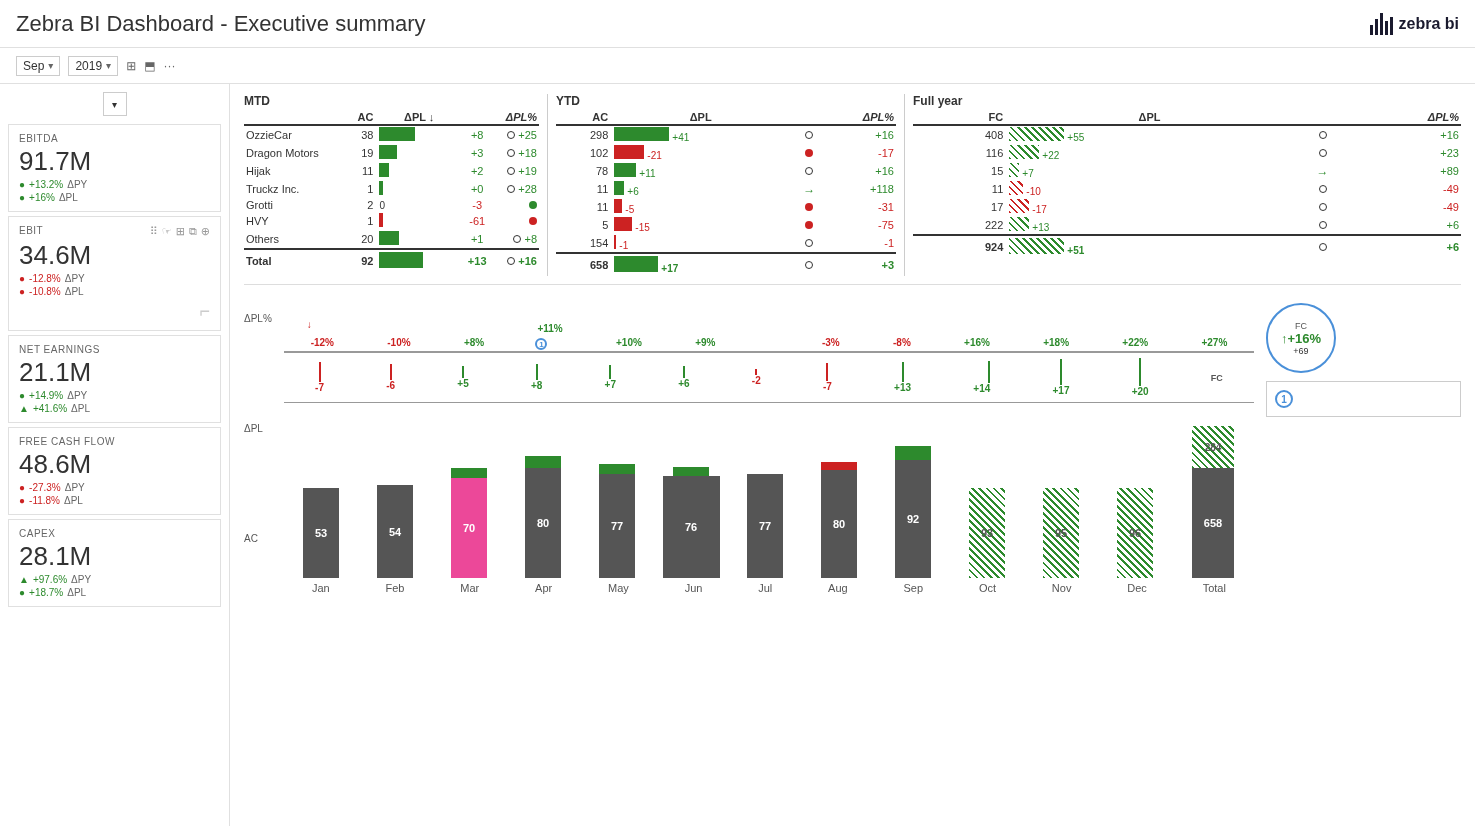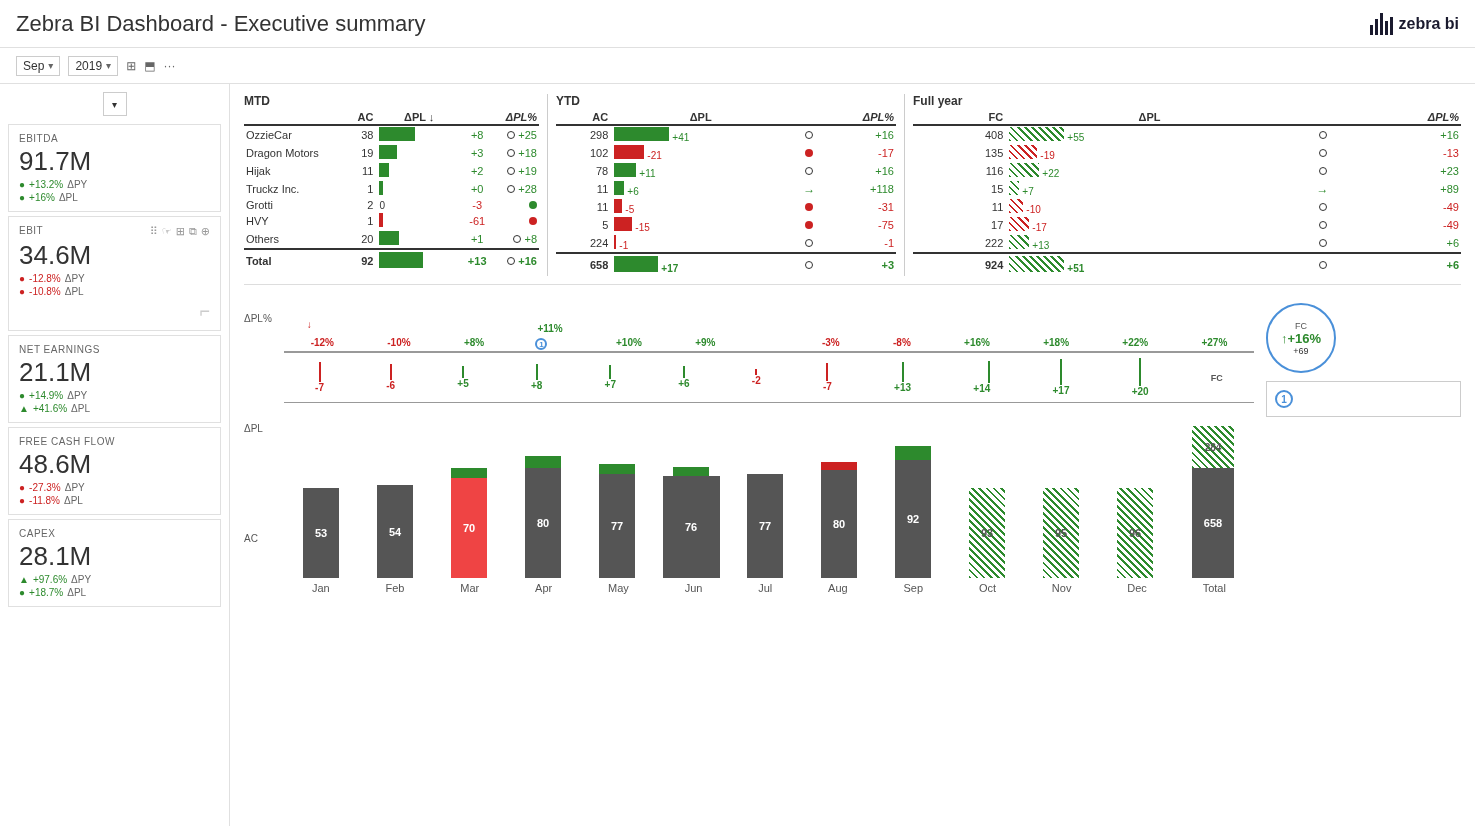--- a/index.html
+++ b/index.html
@@ -306,21 +306,21 @@
               <td style="padding:1px 2px;text-align:center;"><span class="dot-red"></span></td>
               <td style="text-align:right;padding:1px 2px;"><span class="neg">-31</span></td>
             </tr>
             <tr>
               <td style="text-align:right;padding:1px 2px;">5</td>
               <td style="padding:1px 4px;vertical-align:middle;"><div class="bar-red" style="width:18px;height:14px;display:inline-block;"></div> <span class="neg" style="font-size:10px;">-15</span></td>
               <td style="padding:1px 2px;text-align:center;"><span class="dot-red"></span></td>
               <td style="text-align:right;padding:1px 2px;"><span class="neg">-75</span></td>
             </tr>
             <tr>
-              <td style="text-align:right;padding:1px 2px;">224</td>
+              <td style="text-align:right;padding:1px 2px;">154</td>
               <td style="padding:1px 4px;vertical-align:middle;"><div class="bar-red" style="width:2px;height:14px;display:inline-block;"></div> <span class="neg" style="font-size:10px;">-1</span></td>
               <td style="padding:1px 2px;text-align:center;"><span class="dot-outline"></span></td>
               <td style="text-align:right;padding:1px 2px;"><span class="neg">-1</span></td>
             </tr>
             <tr style="border-top:2px solid #333;font-weight:700;">
               <td style="text-align:right;padding:2px 2px;">658</td>
               <td style="padding:2px 4px;vertical-align:middle;"><div class="bar-green" style="width:44px;height:16px;display:inline-block;"></div> <span class="pos" style="font-size:10px;">+17</span></td>
               <td style="padding:2px 2px;text-align:center;"><span class="dot-outline"></span></td>
               <td style="text-align:right;padding:2px 2px;"><span class="pos">+3</span></td>
             </tr>
@@ -340,26 +340,20 @@
               <th style="width:20px;border-bottom:2px solid #333;padding:1px 2px;"></th>
               <th style="text-align:right;width:38px;border-bottom:2px solid #333;padding:1px 2px;font-style:italic;">ΔPL%</th>
             </tr>
           </thead>
           <tbody>
             <tr>
               <td style="text-align:right;padding:1px 2px;">408</td>
               <td style="padding:1px 4px;vertical-align:middle;"><div class="bar-hatched" style="width:55px;height:14px;display:inline-block;"></div> <span class="pos" style="font-size:10px;">+55</span></td>
               <td style="padding:1px 2px;text-align:center;"><span class="dot-outline"></span></td>
               <td style="text-align:right;padding:1px 2px;"><span class="pos">+16</span></td>
-            </tr>
-            <tr>
-              <td style="text-align:right;padding:1px 2px;">135</td>
-              <td style="padding:1px 4px;vertical-align:middle;"><div class="bar-hatched-red" style="width:28px;height:14px;display:inline-block;"></div> <span class="neg" style="font-size:10px;">-19</span></td>
-              <td style="padding:1px 2px;text-align:center;"><span class="dot-outline"></span></td>
-              <td style="text-align:right;padding:1px 2px;"><span class="neg">-13</span></td>
             </tr>
             <tr>
               <td style="text-align:right;padding:1px 2px;">116</td>
               <td style="padding:1px 4px;vertical-align:middle;"><div class="bar-hatched" style="width:30px;height:14px;display:inline-block;"></div> <span class="pos" style="font-size:10px;">+22</span></td>
               <td style="padding:1px 2px;text-align:center;"><span class="dot-outline"></span></td>
               <td style="text-align:right;padding:1px 2px;"><span class="pos">+23</span></td>
             </tr>
             <tr>
               <td style="text-align:right;padding:1px 2px;">15</td>
               <td style="padding:1px 4px;vertical-align:middle;"><div class="bar-hatched" style="width:10px;height:14px;display:inline-block;"></div> <span class="pos" style="font-size:10px;">+7</span></td>
@@ -494,21 +488,21 @@
             <div style="display:flex;flex-direction:column;align-items:center;width:46px;">
               <div style="background:#555;width:36px;height:90px;display:flex;align-items:center;justify-content:center;color:#fff;font-size:11px;font-weight:600;">53</div>
             </div>
 
             <div style="display:flex;flex-direction:column;align-items:center;width:46px;">
               <div style="background:#555;width:36px;height:93px;display:flex;align-items:center;justify-content:center;color:#fff;font-size:11px;font-weight:600;">54</div>
             </div>
 
             <div style="display:flex;flex-direction:column;align-items:center;width:46px;position:relative;">
               <div style="background:#2d8a2d;width:36px;height:10px;"></div>
-              <div style="background:#ef4444;width:36px;height:100px;display:flex;align-items:center;justify-content:center;color:#fff;font-size:11px;font-weight:600;">70</div>
+              <div style="background:#ec4899;width:36px;height:100px;display:flex;align-items:center;justify-content:center;color:#fff;font-size:11px;font-weight:600;">70</div>
             </div>
 
             <div style="display:flex;flex-direction:column;align-items:center;width:46px;position:relative;">
               <div style="background:#2d8a2d;width:36px;height:12px;"></div>
               <div style="background:#555;width:36px;height:110px;display:flex;align-items:center;justify-content:center;color:#fff;font-size:11px;font-weight:600;">80</div>
             </div>
 
             <div style="display:flex;flex-direction:column;align-items:center;width:46px;position:relative;">
               <div style="background:#2d8a2d;width:36px;height:10px;"></div>
               <div style="background:#555;width:36px;height:104px;display:flex;align-items:center;justify-content:center;color:#fff;font-size:11px;font-weight:600;">77</div>

